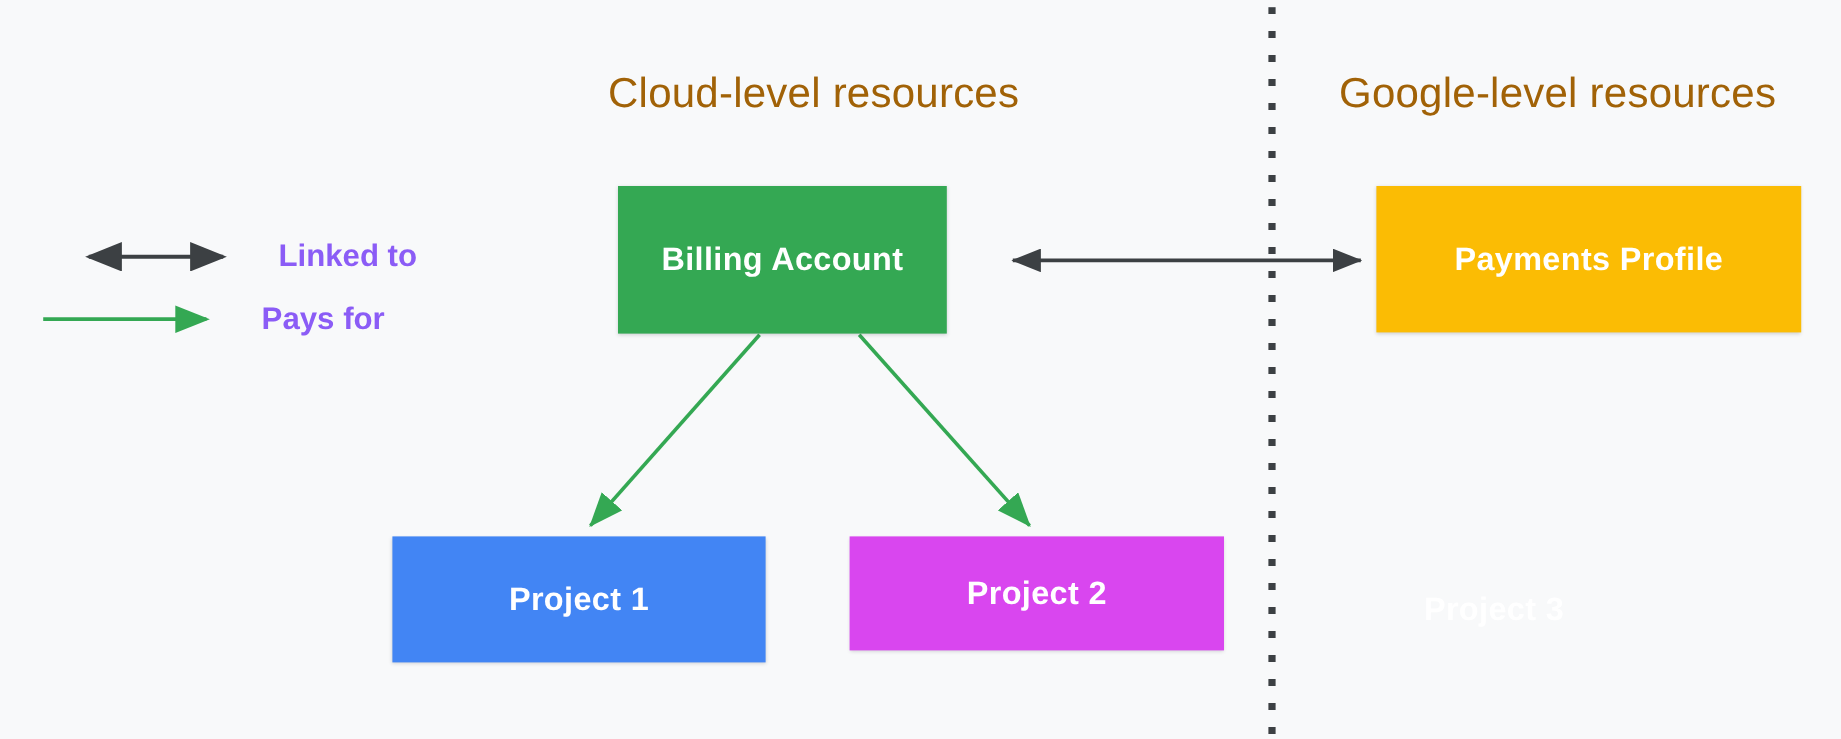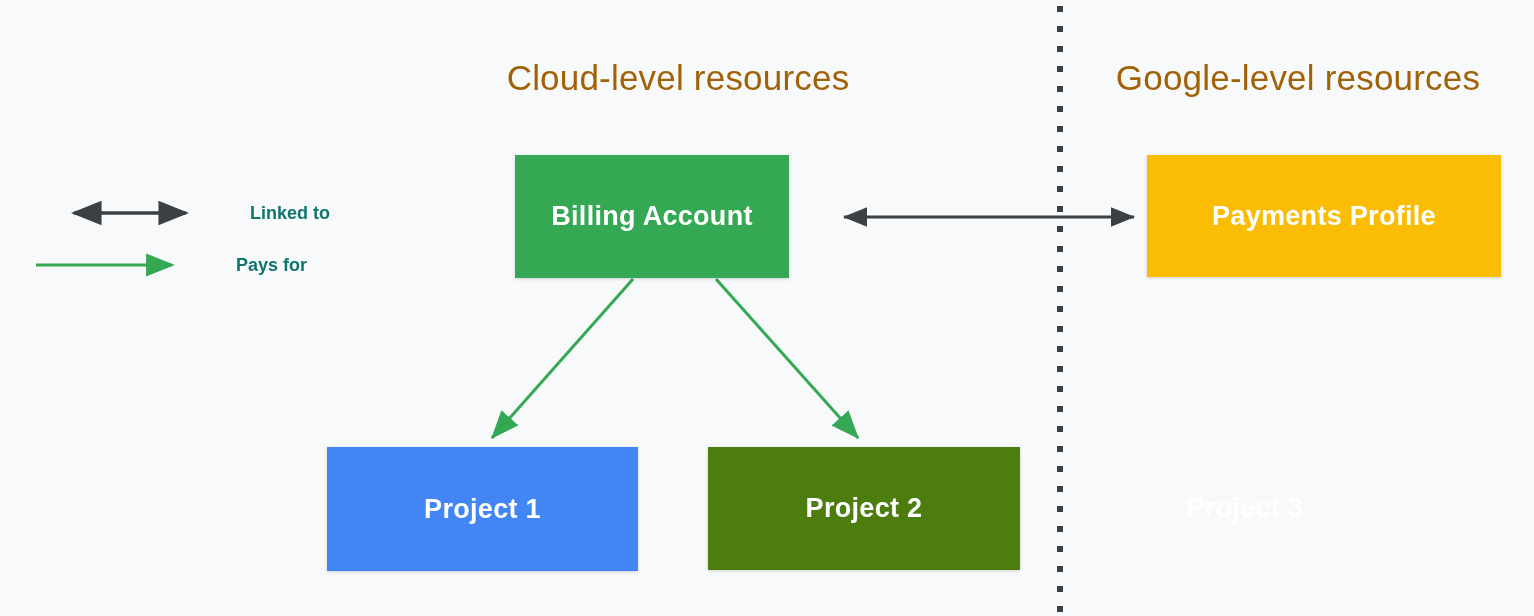--- a/index.html
+++ b/index.html
@@ -33,41 +33,41 @@
     background-image: repeating-linear-gradient(
       to bottom, #3c4043 0px, #3c4043 6px, transparent 6px, transparent 20px);
   }
 
   
   .legend-row { display: flex; align-items: center; }
   #legend-linked { left: 46px; top: 198px; }
   #legend-pays   { left: 32px; top: 250px; }
   .legend-arrow { width: 168px; height: 30px; display: block; }
   .legend-label {
-    font-size: 18px;
+    font-size: 26px;
     font-weight: 700;
-    color: #0f766e;
-    margin-left: 36px;
+    color: #8b5cf6;
+    margin-left: 18px;
     white-space: nowrap;
   }
 
   
   .node {
     display: flex; align-items: center; justify-content: center;
     color: #ffffff;
     font-size: 27px;
     font-weight: 700;
     text-align: center;
     box-shadow: 0 1px 3px rgba(60,64,67,0.22);
     letter-spacing: 0.3px;
   }
   #node-billing  { left: 515px;  top: 155px; width: 274px; height: 123px; background: #34a853; }
   #node-payments { left: 1147px; top: 155px; width: 354px; height: 122px; background: #fbbc04; }
-  #node-project1 { left: 327px;  top: 447px; width: 311px; height: 124px; background: #4285f4; }
-  #node-project2 { left: 708px;  top: 447px; width: 312px; height: 123px; background: #4d7c0f; }
+  #node-project1 { left: 327px;  top: 447px; width: 311px; height: 105px; background: #4285f4; }
+  #node-project2 { left: 708px;  top: 447px; width: 312px; height: 95px; background: #d946ef; }
 
   
   #node-project3 {
     left: 1095px; top: 493px; width: 300px;
     font-size: 27px; font-weight: 700;
     color: #ffffff;
     text-align: center;
     letter-spacing: 0.3px;
   }
 

